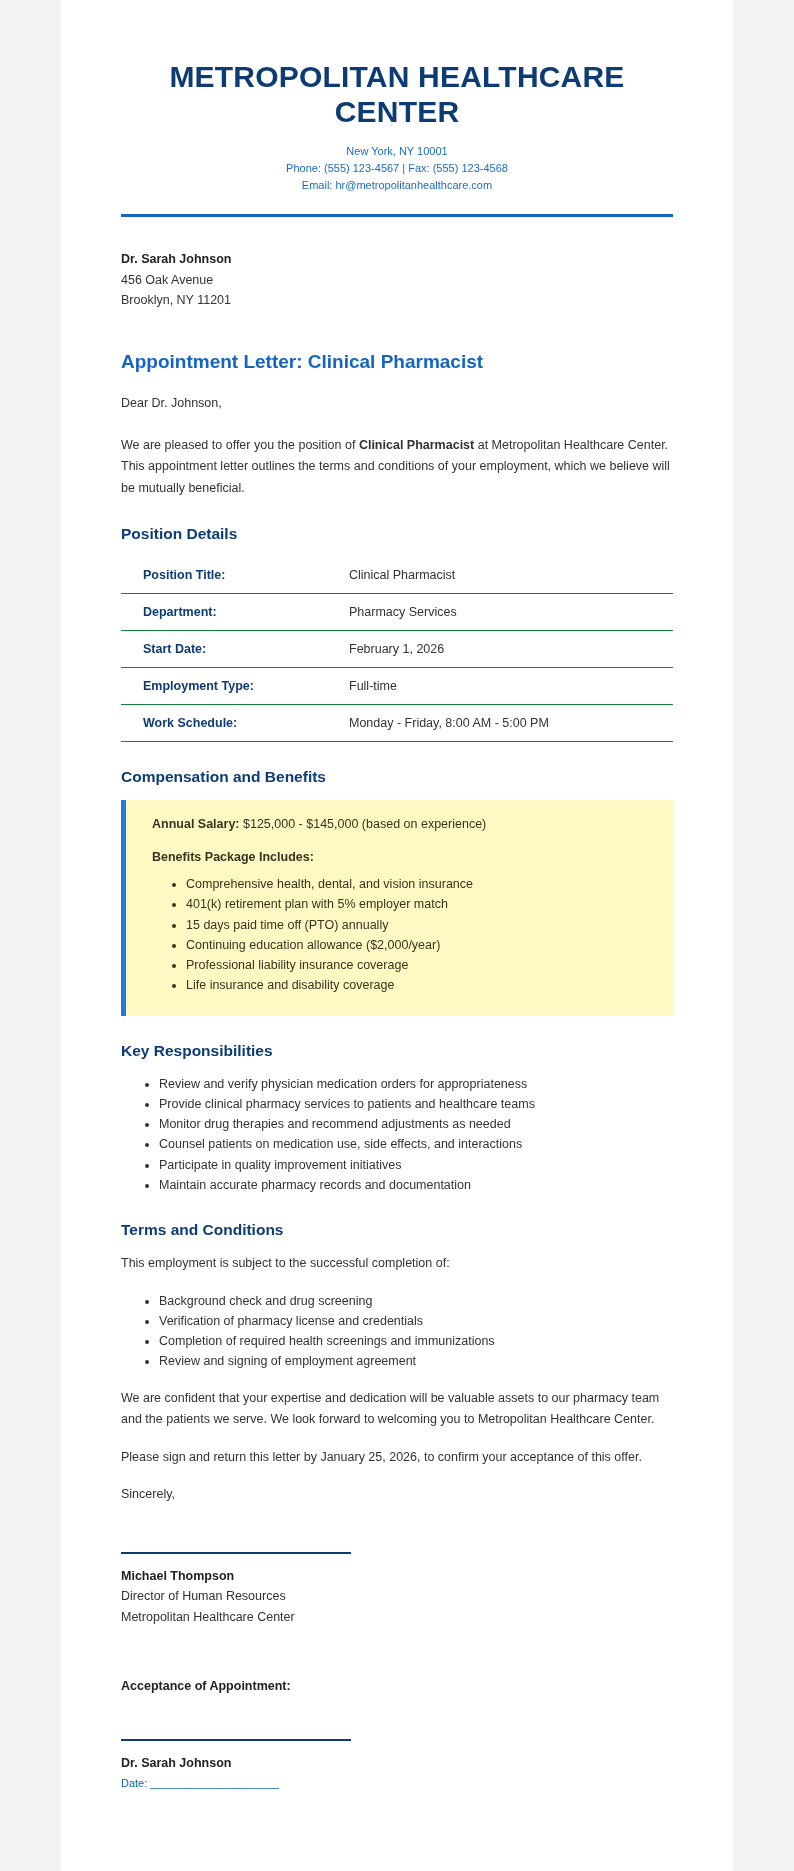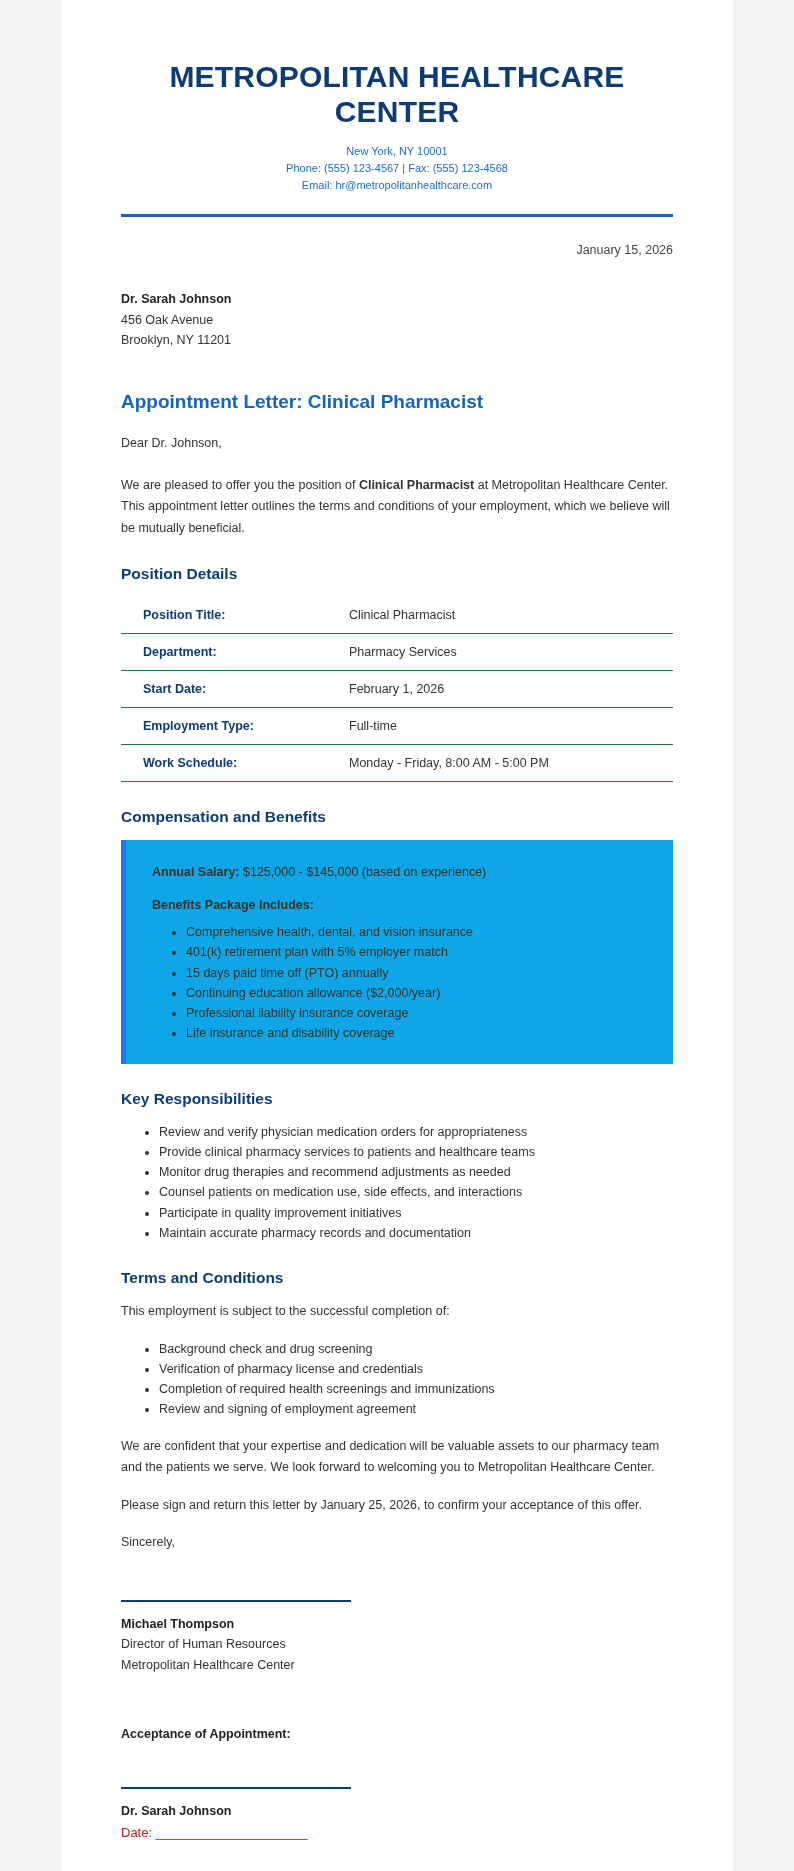--- a/index.html
+++ b/index.html
@@ -100,23 +100,23 @@
   table.details td.k {
     width: 200px;
     font-weight: bold;
     color: #0d3c74;
     padding-left: 22px;
   }
   table.details td.v { color: #333333; }
 
   
   .highlight-box {
-    background: #0ea5e9;
+    background: #fef9c3;
     border-left: 5px solid #1f7ae0;
-    padding: 22px 26px 20px 26px;
+    padding: 14px 26px 20px 26px;
     margin: 4px 0 10px 0;
     color: #2a2a1f;
   }
   .highlight-box .salary {
     font-size: 12.5px;
     line-height: 1.6;
     margin: 0 0 16px 0;
     color: #3a3320;
   }
   .highlight-box .salary b { font-weight: bold; }
@@ -166,41 +166,40 @@
     color: #333333;
     line-height: 1.65;
   }
   .accept-heading {
     font-size: 12.5px;
     font-weight: bold;
     color: #222222;
     margin-top: 52px;
   }
   .date-fill {
-    font-size: 13px;
-    color: #b91c1c;
+    font-size: 11px;
+    color: #0369a1;
     line-height: 1.65;
   }
 </style>
 </head>
 <body>
 
 <div class="page">
 
   <header class="letterhead">
     <h1 class="org-name">METROPOLITAN HEALTHCARE CENTER</h1>
     <div class="org-contact">
       <div>New York, NY 10001</div>
       <div>Phone: (555) 123-4567 | Fax: (555) 123-4568</div>
       <div>Email: hr@metropolitanhealthcare.com</div>
     </div>
   </header>
   <hr class="rule">
 
-  <div class="date-line">January 15, 2026</div>
 
   <section class="recipient">
     <div class="who">Dr. Sarah Johnson</div>
     <div>456 Oak Avenue</div>
     <div>Brooklyn, NY 11201</div>
   </section>
 
   <h2 class="letter-title">Appointment Letter: Clinical Pharmacist</h2>
 
   <p class="body-text salutation">Dear Dr. Johnson,</p>

